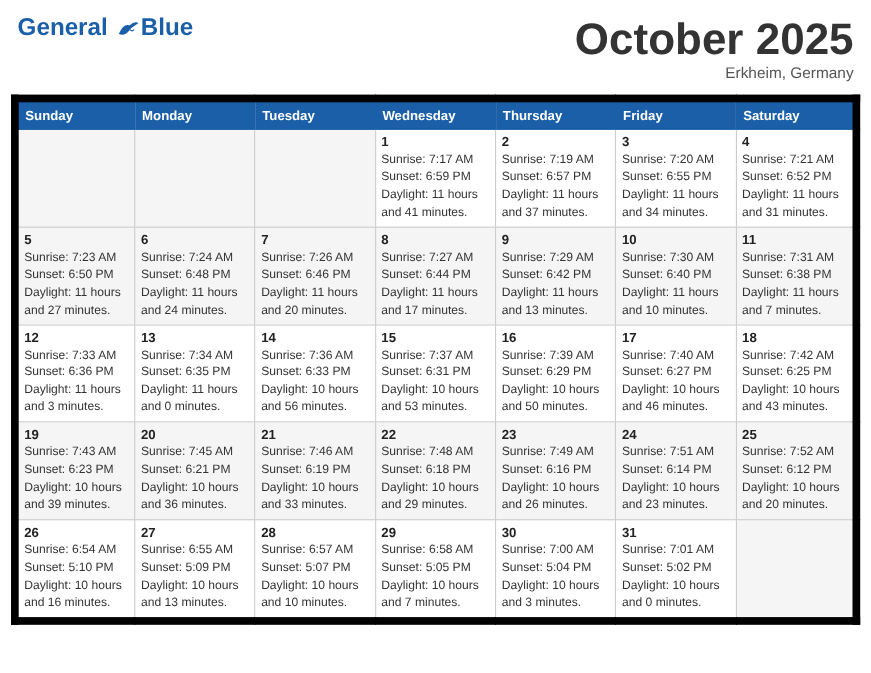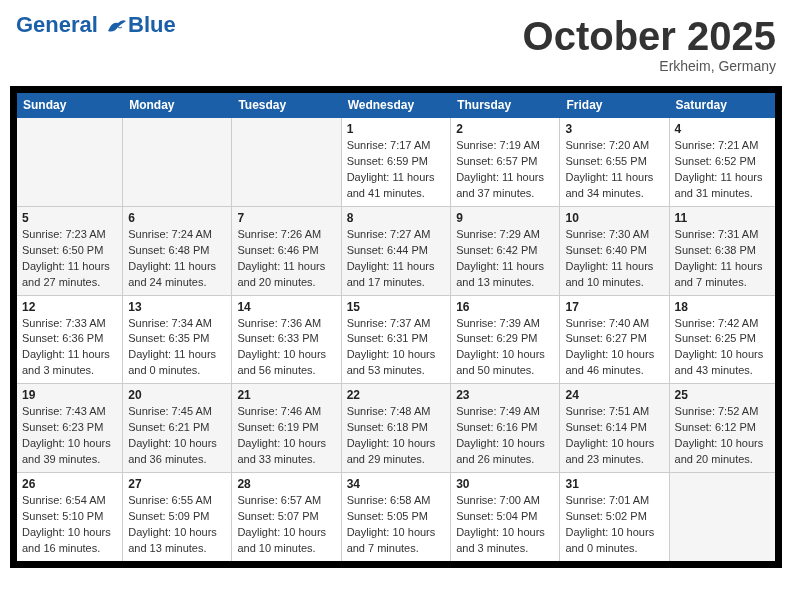--- a/index.html
+++ b/index.html
@@ -237,21 +237,21 @@
         </td>
         <td>
           <span class="day-num">27</span>
           <div class="day-info">Sunrise: 6:55 AM<br>Sunset: 5:09 PM<br>Daylight: 10 hours and 13 minutes.</div>
         </td>
         <td>
           <span class="day-num">28</span>
           <div class="day-info">Sunrise: 6:57 AM<br>Sunset: 5:07 PM<br>Daylight: 10 hours and 10 minutes.</div>
         </td>
         <td>
-          <span class="day-num">34</span>
+          <span class="day-num">29</span>
           <div class="day-info">Sunrise: 6:58 AM<br>Sunset: 5:05 PM<br>Daylight: 10 hours and 7 minutes.</div>
         </td>
         <td>
           <span class="day-num">30</span>
           <div class="day-info">Sunrise: 7:00 AM<br>Sunset: 5:04 PM<br>Daylight: 10 hours and 3 minutes.</div>
         </td>
         <td>
           <span class="day-num">31</span>
           <div class="day-info">Sunrise: 7:01 AM<br>Sunset: 5:02 PM<br>Daylight: 10 hours and 0 minutes.</div>
         </td>

